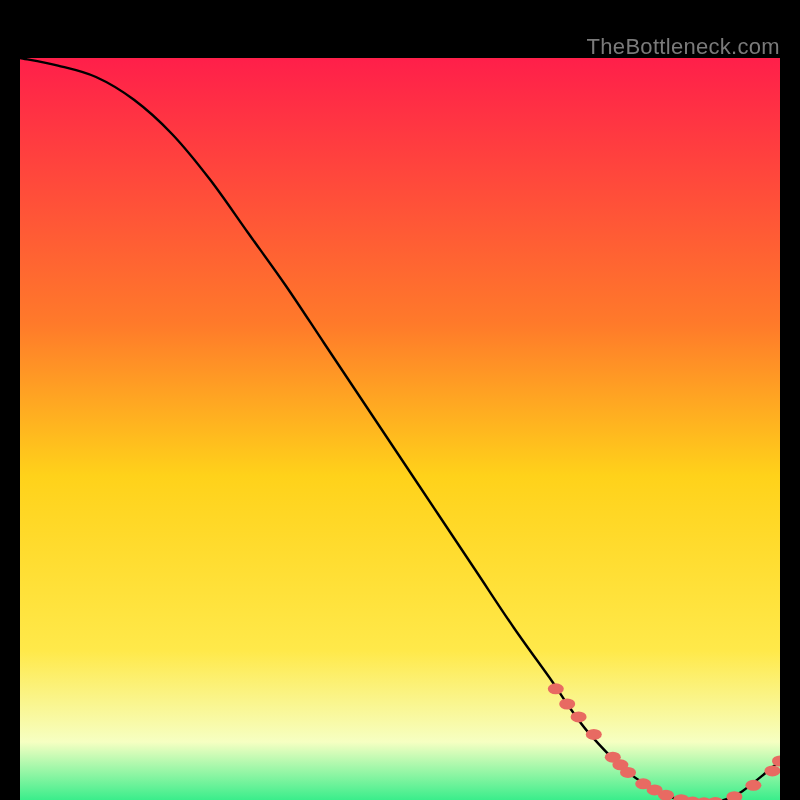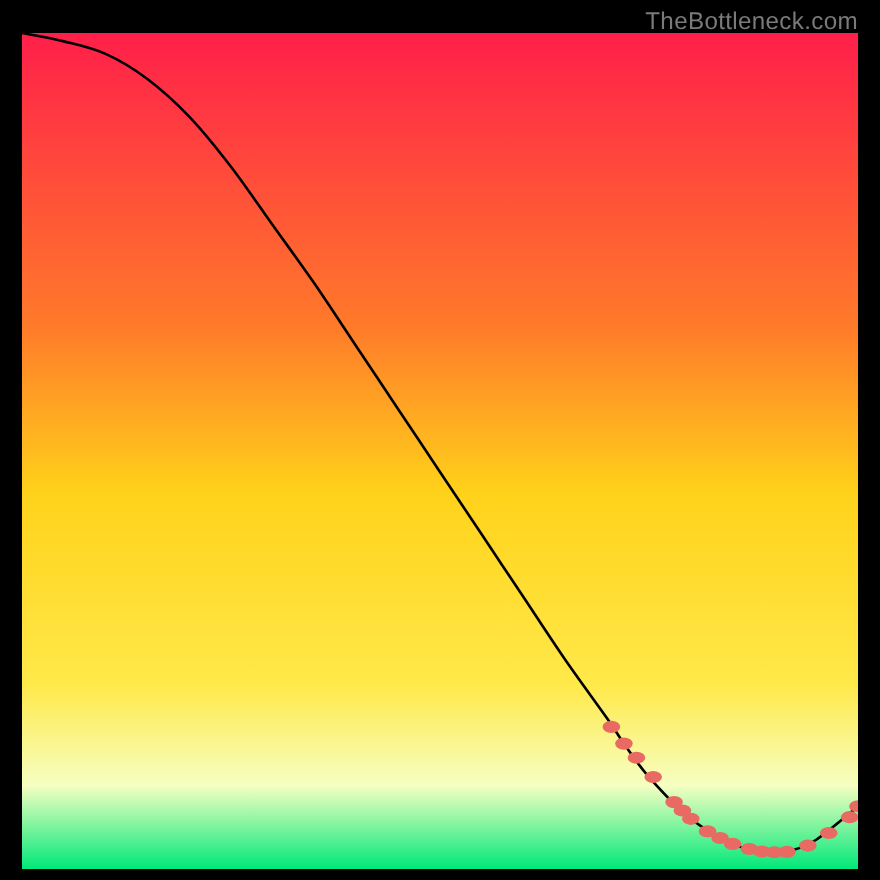--- a/index.html
+++ b/index.html
@@ -8,20 +8,21 @@
     width: 800px;
     height: 800px;
     background: #000;
     font-family: Arial, Helvetica, sans-serif;
     overflow: hidden;
   }
   .stage {
     position: relative;
     width: 800px;
     height: 626px;
+    margin-top: 28px;
   }
   .watermark {
     position: absolute;
     top: 6px;
     right: 20px;
     color: #7a7a7a;
     font-size: 22px;
     font-weight: 400;
     letter-spacing: 0.3px;
     user-select: none;

